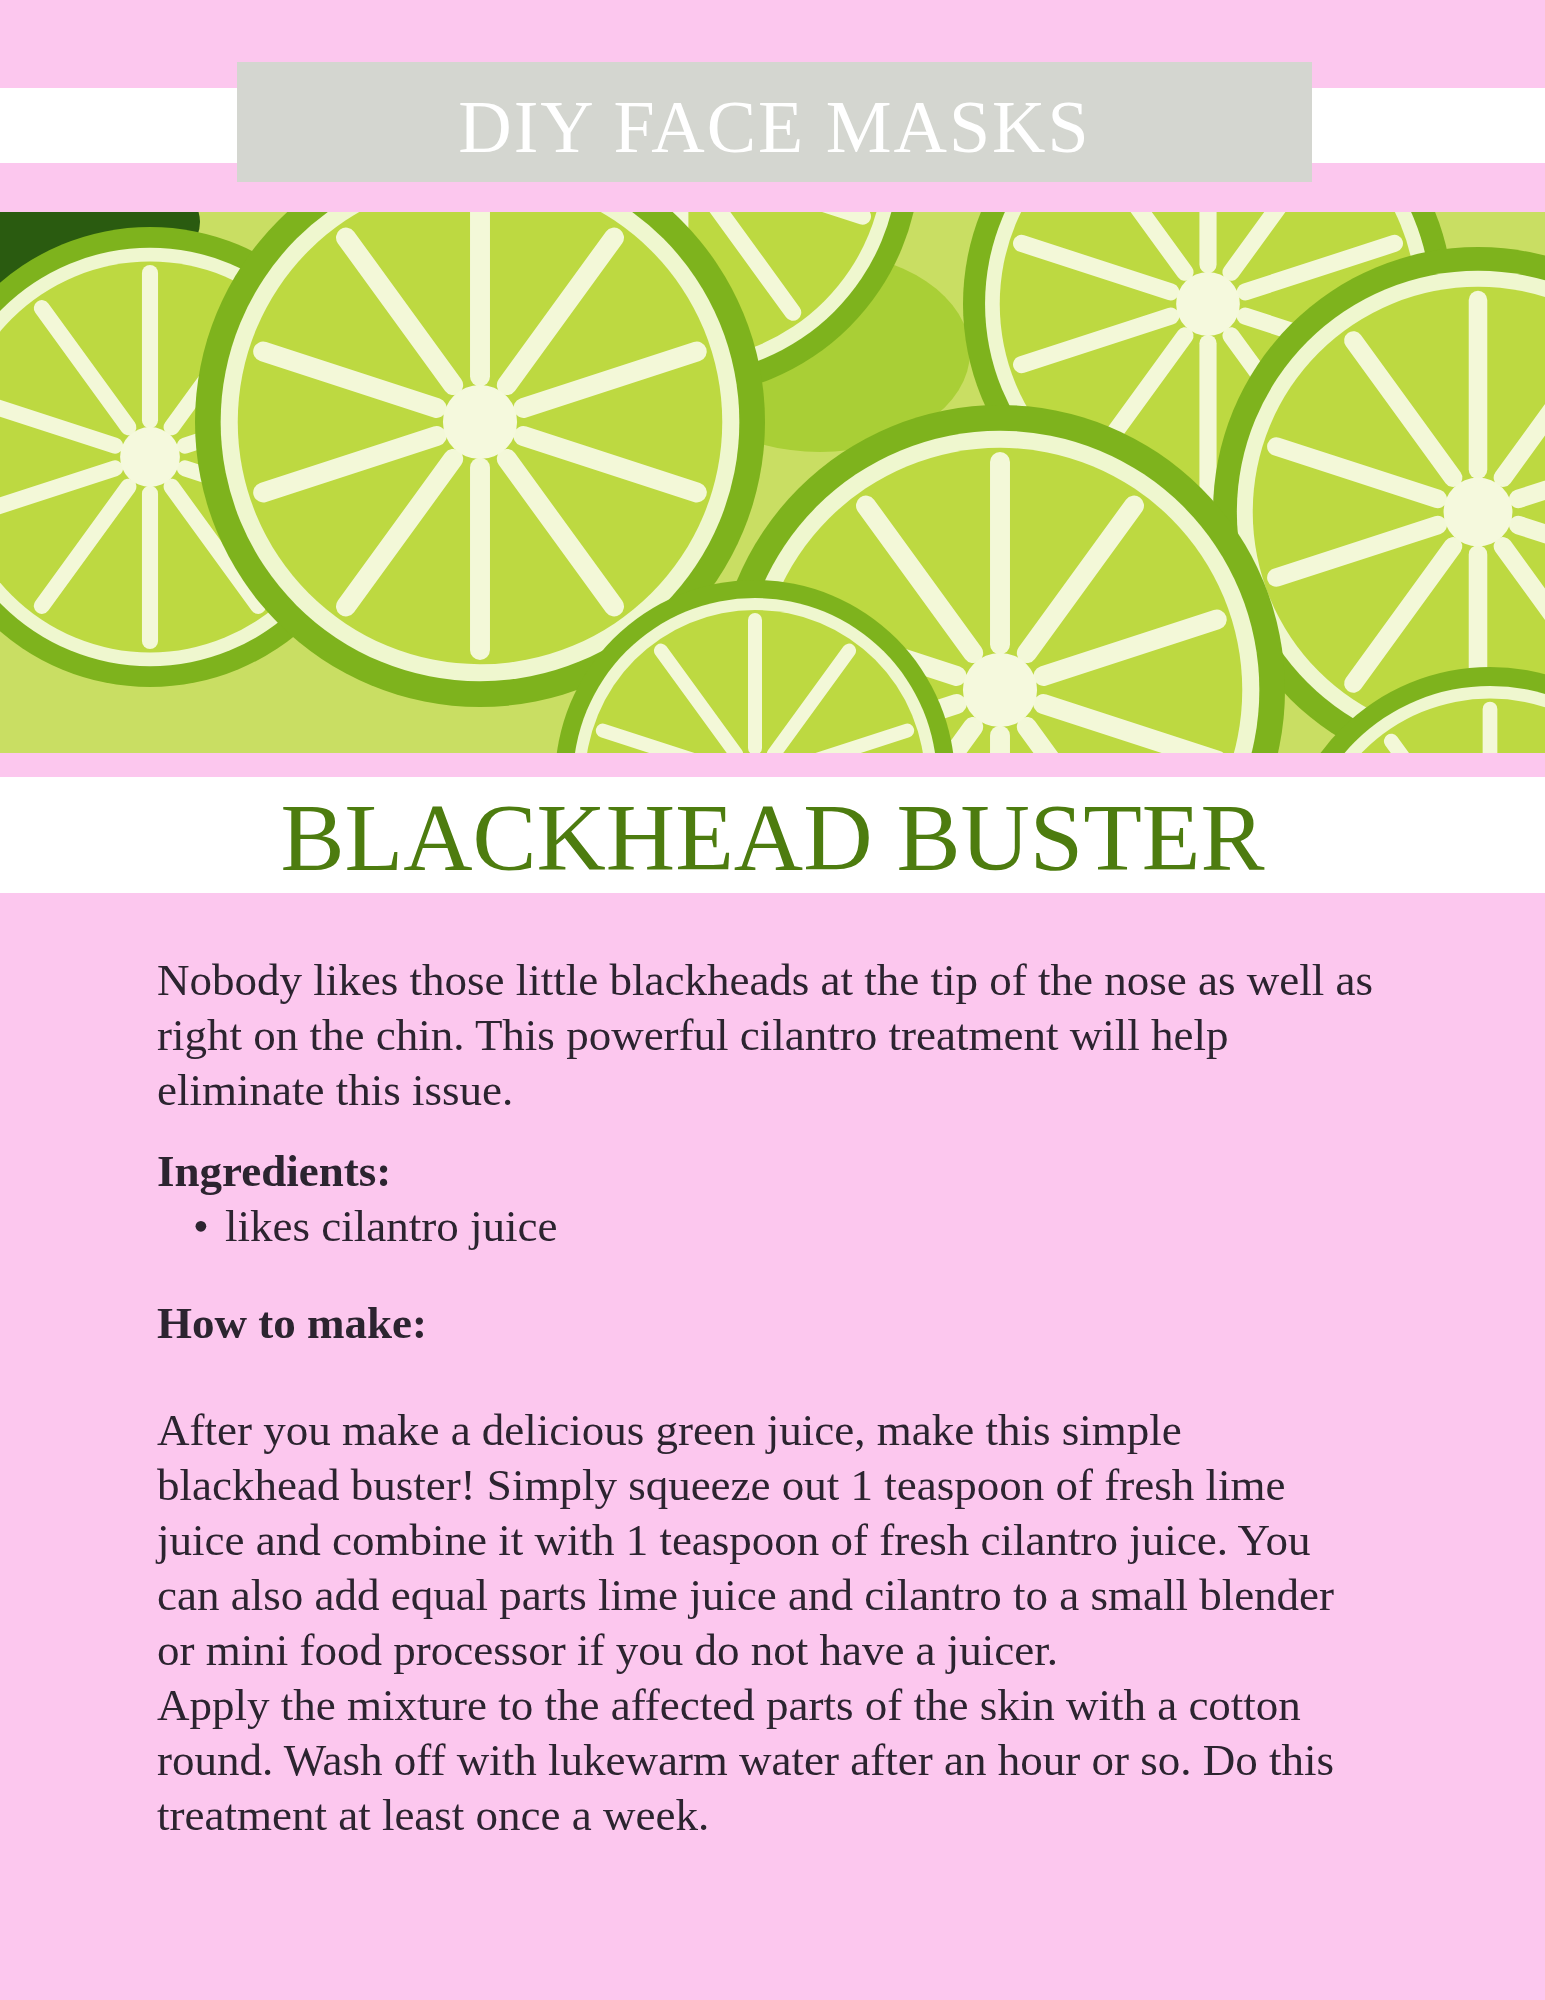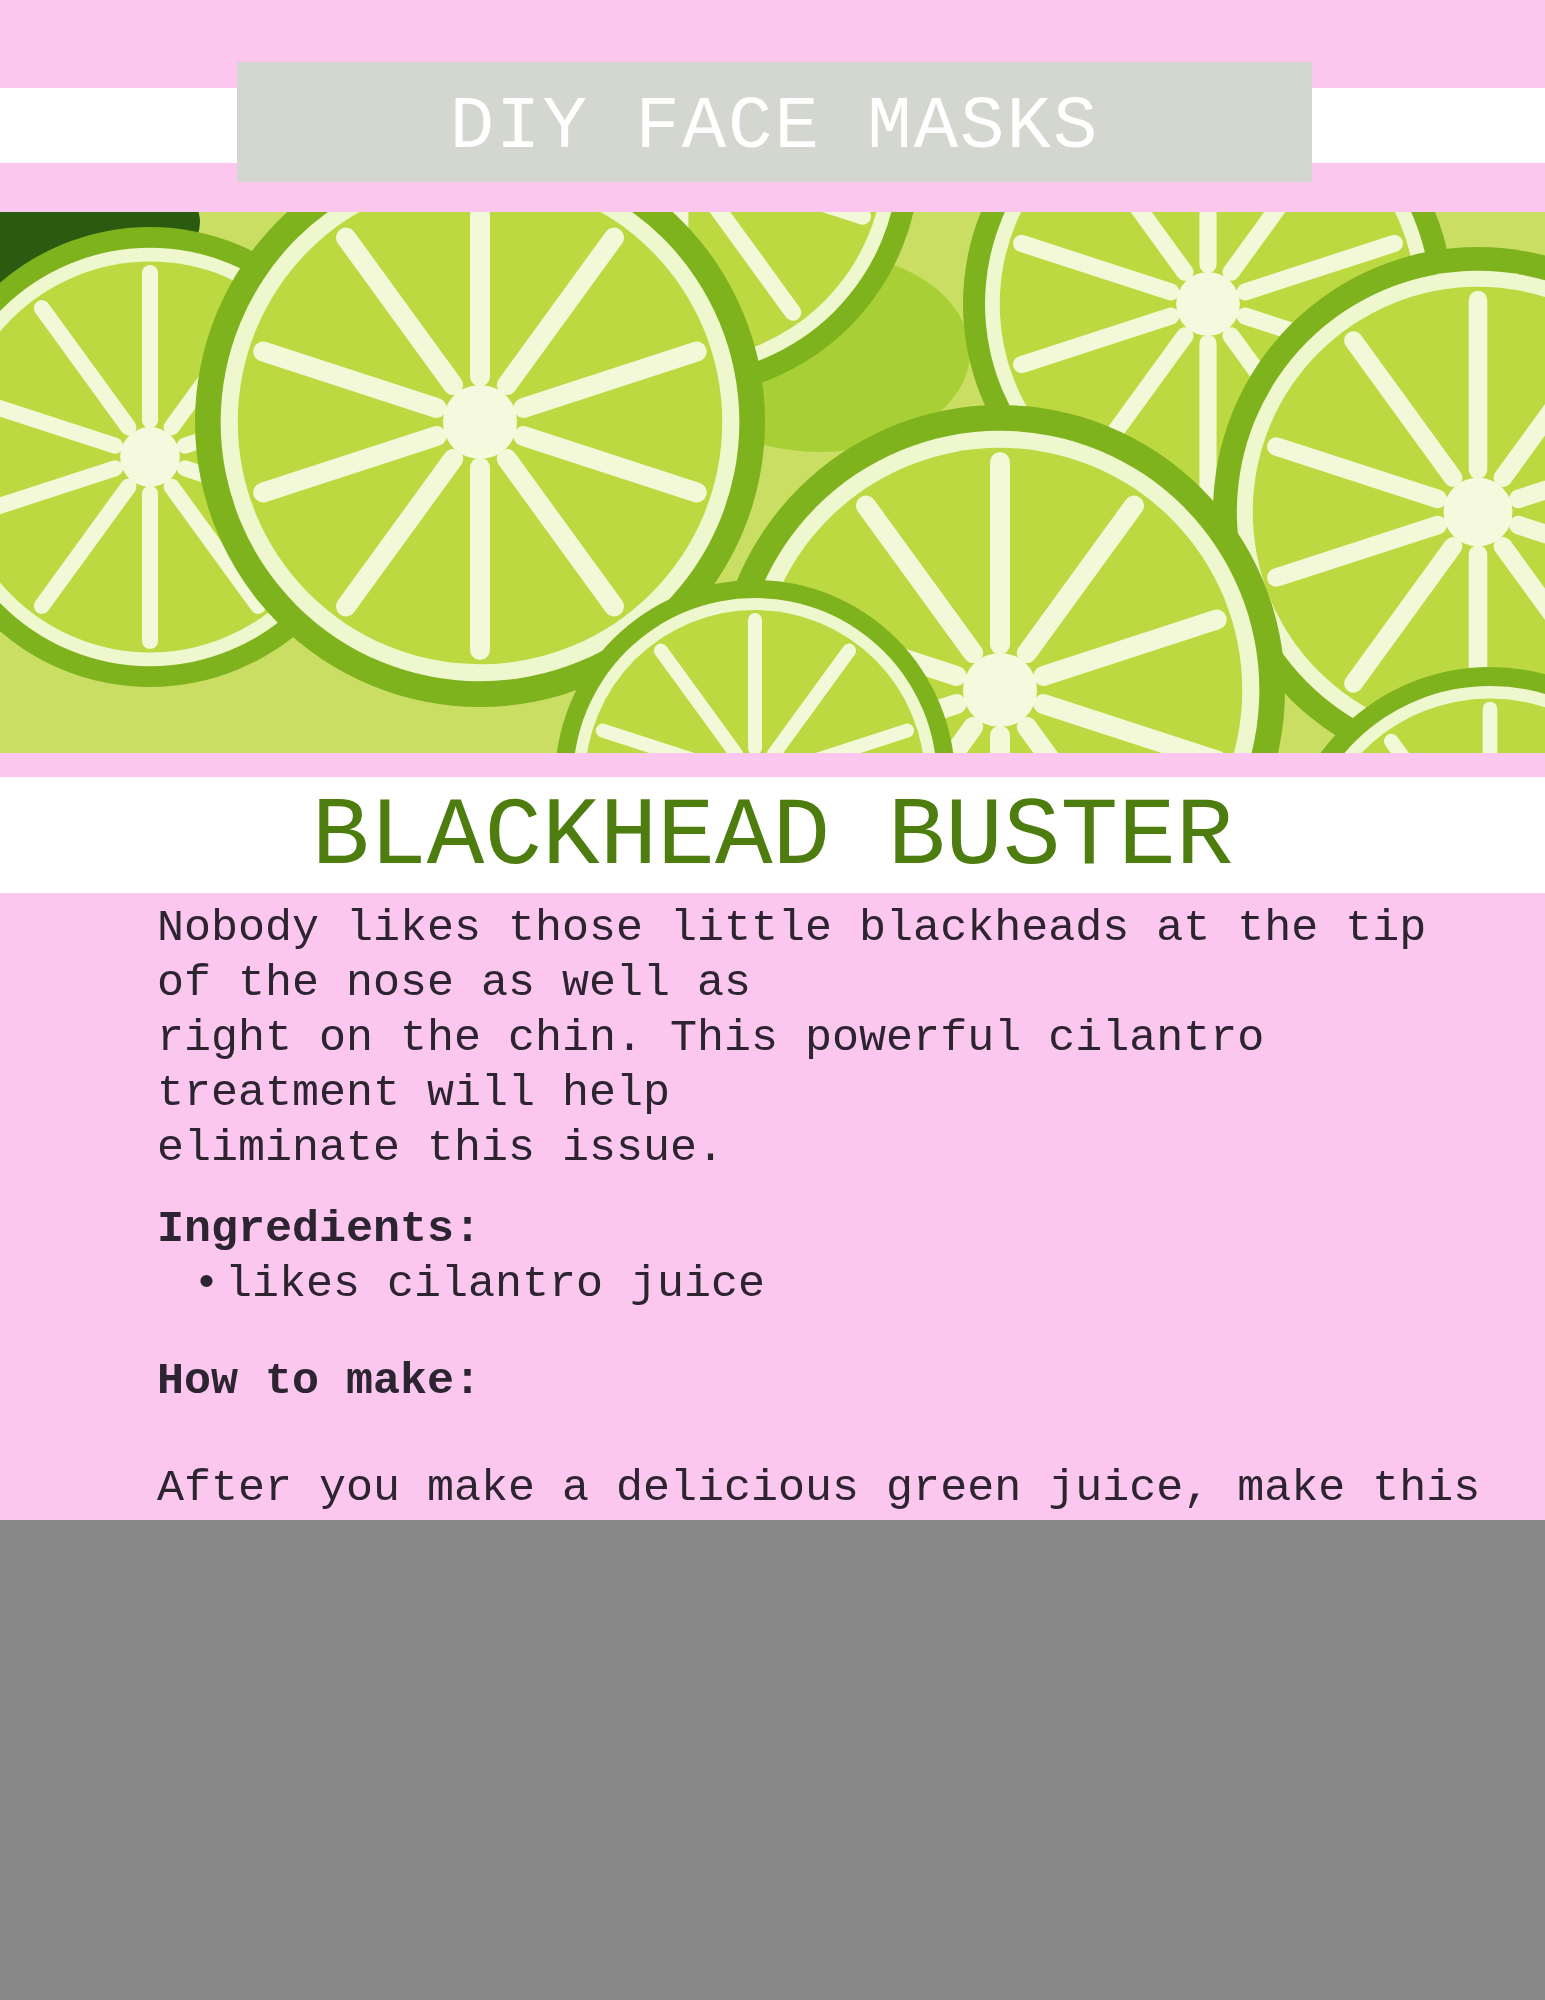--- a/index.html
+++ b/index.html
@@ -1,22 +1,22 @@
 <!DOCTYPE html>
 <html><head>
 <meta charset="utf-8">
 <style>
   html, body { margin: 0; padding: 0; background: #888; }
   .poster {
     position: relative;
     width: 1545px;
-    height: 1520px;
+    height: 2000px;
     background: #fcc7ee;
     overflow: hidden;
-    font-family: Liberation Mono, monospace;
+    font-family: Liberation Serif, serif;
     color: #2c2430;
   }
   .stripe {
     position: absolute;
     left: 0;
     width: 100%;
     background: #ffffff;
   }
   .stripe-top { top: 88px; height: 75px; }
   .banner {
@@ -55,21 +55,21 @@
   .section-title {
     color: #4d7c0f;
     font-size: 96px;
     letter-spacing: 0;
     padding-top: 4px;
     white-space: nowrap;
   }
   .content {
     position: absolute;
     left: 0;
-    top: 843px;
+    top: 895px;
     width: 100%;
     box-sizing: border-box;
     padding: 0 60px 0 157px;
     font-size: 45px;
     line-height: 55px;
   }
   .intro {
     margin: 58px 0 0 0;
     white-space: pre-line;
   }

